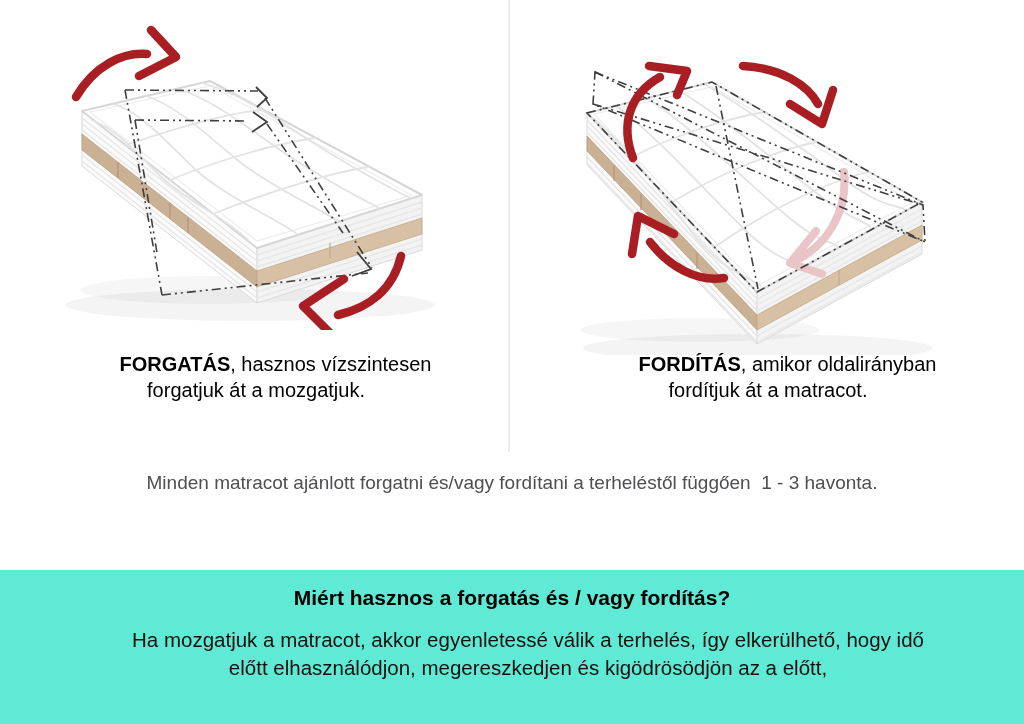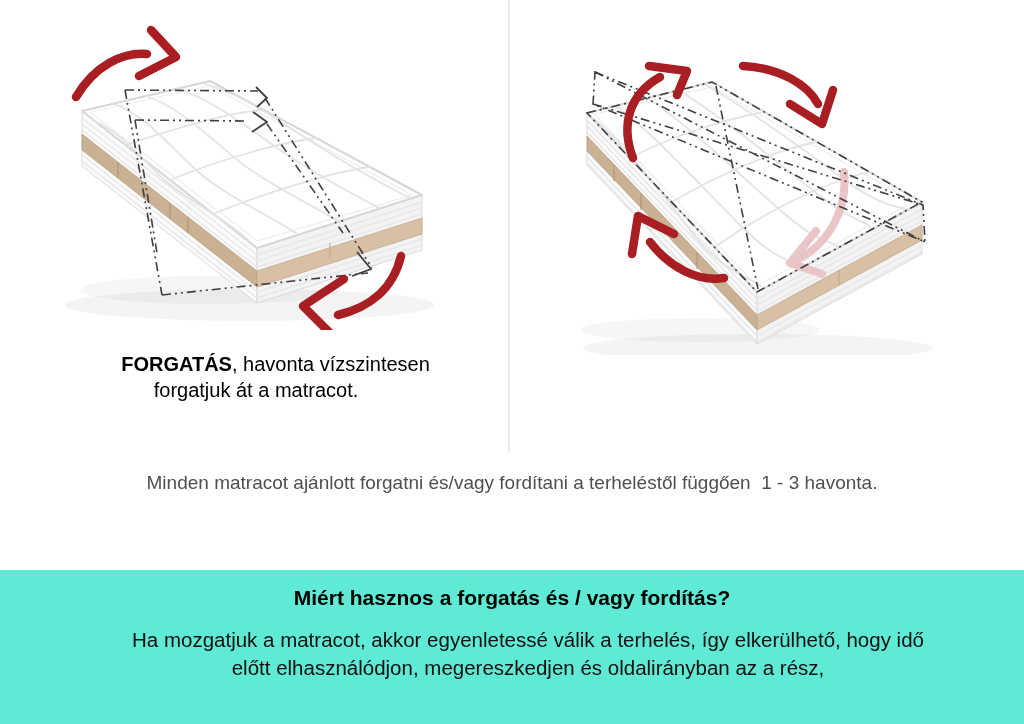--- a/index.html
+++ b/index.html
@@ -145,26 +145,30 @@
       <path d="M633,158 C620,124 630,94 660,77"></path>
       <path d="M649,66 L687,71 L677,95"></path>
       <path d="M743,66 C781,68 808,85 818,104"></path>
       <path d="M790,104 L822,124 L833,90"></path>
       <path d="M724,278 C698,282 670,268 650,242"></path>
       <path d="M632,254 L638,216 L674,234"></path>
     </g>
   </svg>
 
   <div class="caption left">
-    <span class="term">FORGATÁS</span><span>, havonta vízszintesen</span><br>
-    <span>forgatjuk át a matracot.</span>
+    <span class="term">FORGATÁS</span><span>, hasznos vízszintesen</span><br>
+    <span>forgatjuk át a mozgatjuk.</span>
+  </div>
+  <div class="caption right">
+    <span class="term">FORDÍTÁS</span><span>, amikor oldalirányban</span><br>
+    <span>fordítjuk át a matracot.</span>
   </div>
 
   <div class="note">Minden matracot ajánlott forgatni és/vagy fordítani a terheléstől függően  1 - 3 havonta.</div>
 </div>
 
 <div class="panel">
   <h2>Miért hasznos a forgatás és / vagy fordítás?</h2>
   <p>
     <span>Ha mozgatjuk a matracot, akkor egyenletessé válik a terhelés, így elkerülhető, hogy idő</span>
-    <span>előtt elhasználódjon, megereszkedjen és oldalirányban az a rész,</span>
+    <span>előtt elhasználódjon, megereszkedjen és kigödrösödjön az a előtt,</span>
   </p>
 </div>
 
 </body></html>

